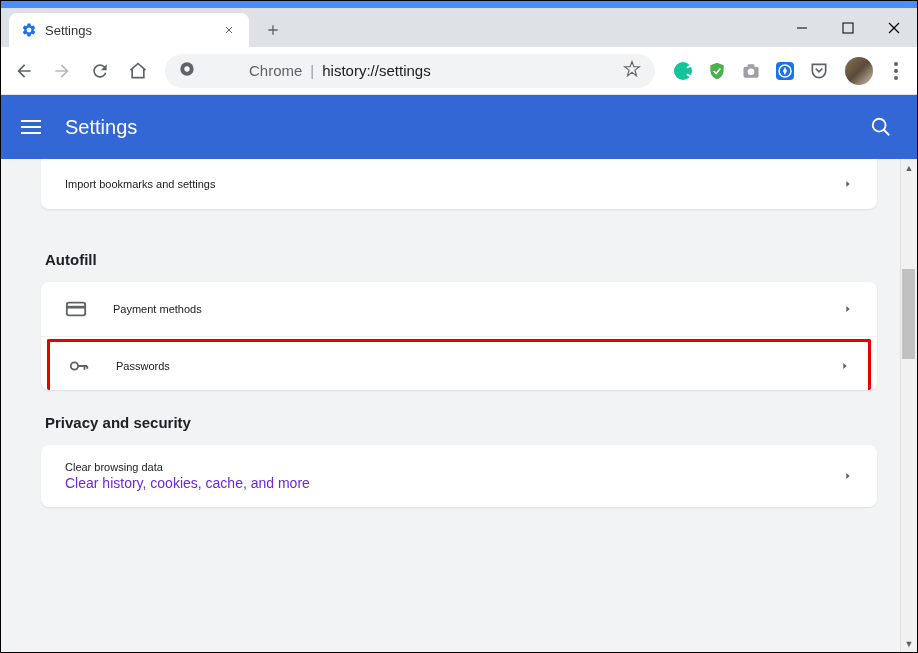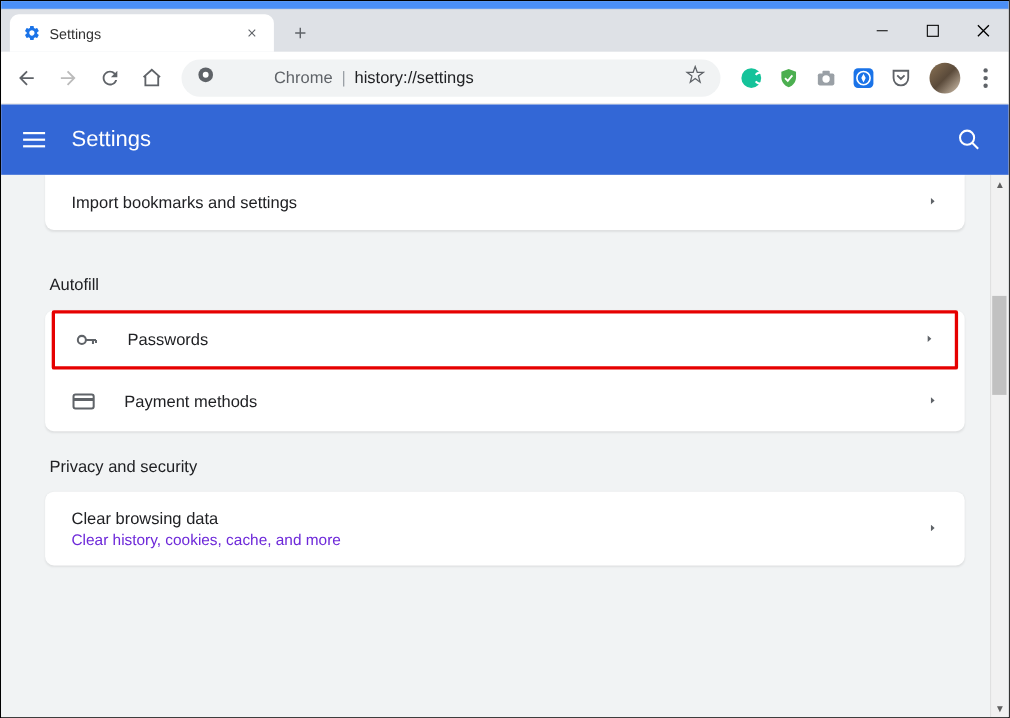--- a/index.html
+++ b/index.html
@@ -178,41 +178,41 @@
       background: #fff;
       border-radius: 8px;
       box-shadow: 0 1px 2px rgba(0,0,0,0.08);
       margin-bottom: 24px;
     }
     .card.first { border-radius: 0 0 8px 8px; margin-bottom: 42px; }
     .section-title {
       font-size: 15px;
       color: #202124;
       margin: 0 0 14px 4px;
-      font-weight: 400;
+      font-weight: 700;
     }
     .row {
       display: flex;
       align-items: center;
       padding: 16px 24px;
       cursor: pointer;
       border-bottom: 1px solid #f0f0f0;
       position: relative;
     }
     .row:last-child { border-bottom: none; }
     .row-icon {
       width: 24px;
       margin-right: 24px;
       color: #5f6368;
       display: flex;
       align-items: center;
     }
     .row-label {
       flex: 1;
-      font-size: 15px;
+      font-size: 11px;
       color: #202124;
     }
     .row-sub {
       font-size: 14px;
       color: #6d28d9;
       margin-top: 2px;
     }
     .row-text { flex: 1; }
     .row-chevron {
       color: #5f6368;
@@ -400,42 +400,42 @@
           <svg width="10" height="10" viewBox="0 0 24 24">
               <path fill="#5f6368" d="M8 5 L16 12 L8 19 Z"></path>
             </svg>
         </span>
       </div>
     </div>
 
     <div class="section-title">Autofill</div>
 
     <div class="card">
+      <div class="row">
+        <span class="row-icon">
+          <svg width="22" height="22" viewBox="0 0 24 24">
+              <rect x="2" y="5" width="20" height="14" rx="2" fill="none" stroke="#5f6368" stroke-width="2"></rect>
+              <path stroke="#5f6368" stroke-width="3" d="M2 10 H22"></path>
+            </svg>
+        </span>
+        <div class="row-label">Payment methods</div>
+        <span class="row-chevron">
+          <svg width="10" height="10" viewBox="0 0 24 24">
+              <path fill="#5f6368" d="M8 5 L16 12 L8 19 Z"></path>
+            </svg>
+        </span>
+      </div>
       <div class="row highlight">
         <span class="row-icon">
           <svg width="22" height="22" viewBox="0 0 24 24">
               <circle cx="7" cy="12" r="4" fill="none" stroke="#5f6368" stroke-width="2"></circle>
               <path stroke="#5f6368" stroke-width="2" d="M11 12 H21 M18 12 V16 M21 12 V15"></path>
             </svg>
         </span>
         <div class="row-label">Passwords</div>
-        <span class="row-chevron">
-          <svg width="10" height="10" viewBox="0 0 24 24">
-              <path fill="#5f6368" d="M8 5 L16 12 L8 19 Z"></path>
-            </svg>
-        </span>
-      </div>
-      <div class="row">
-        <span class="row-icon">
-          <svg width="22" height="22" viewBox="0 0 24 24">
-              <rect x="2" y="5" width="20" height="14" rx="2" fill="none" stroke="#5f6368" stroke-width="2"></rect>
-              <path stroke="#5f6368" stroke-width="3" d="M2 10 H22"></path>
-            </svg>
-        </span>
-        <div class="row-label">Payment methods</div>
         <span class="row-chevron">
           <svg width="10" height="10" viewBox="0 0 24 24">
               <path fill="#5f6368" d="M8 5 L16 12 L8 19 Z"></path>
             </svg>
         </span>
       </div>
     </div>
 
     <div class="section-title">Privacy and security</div>
 

